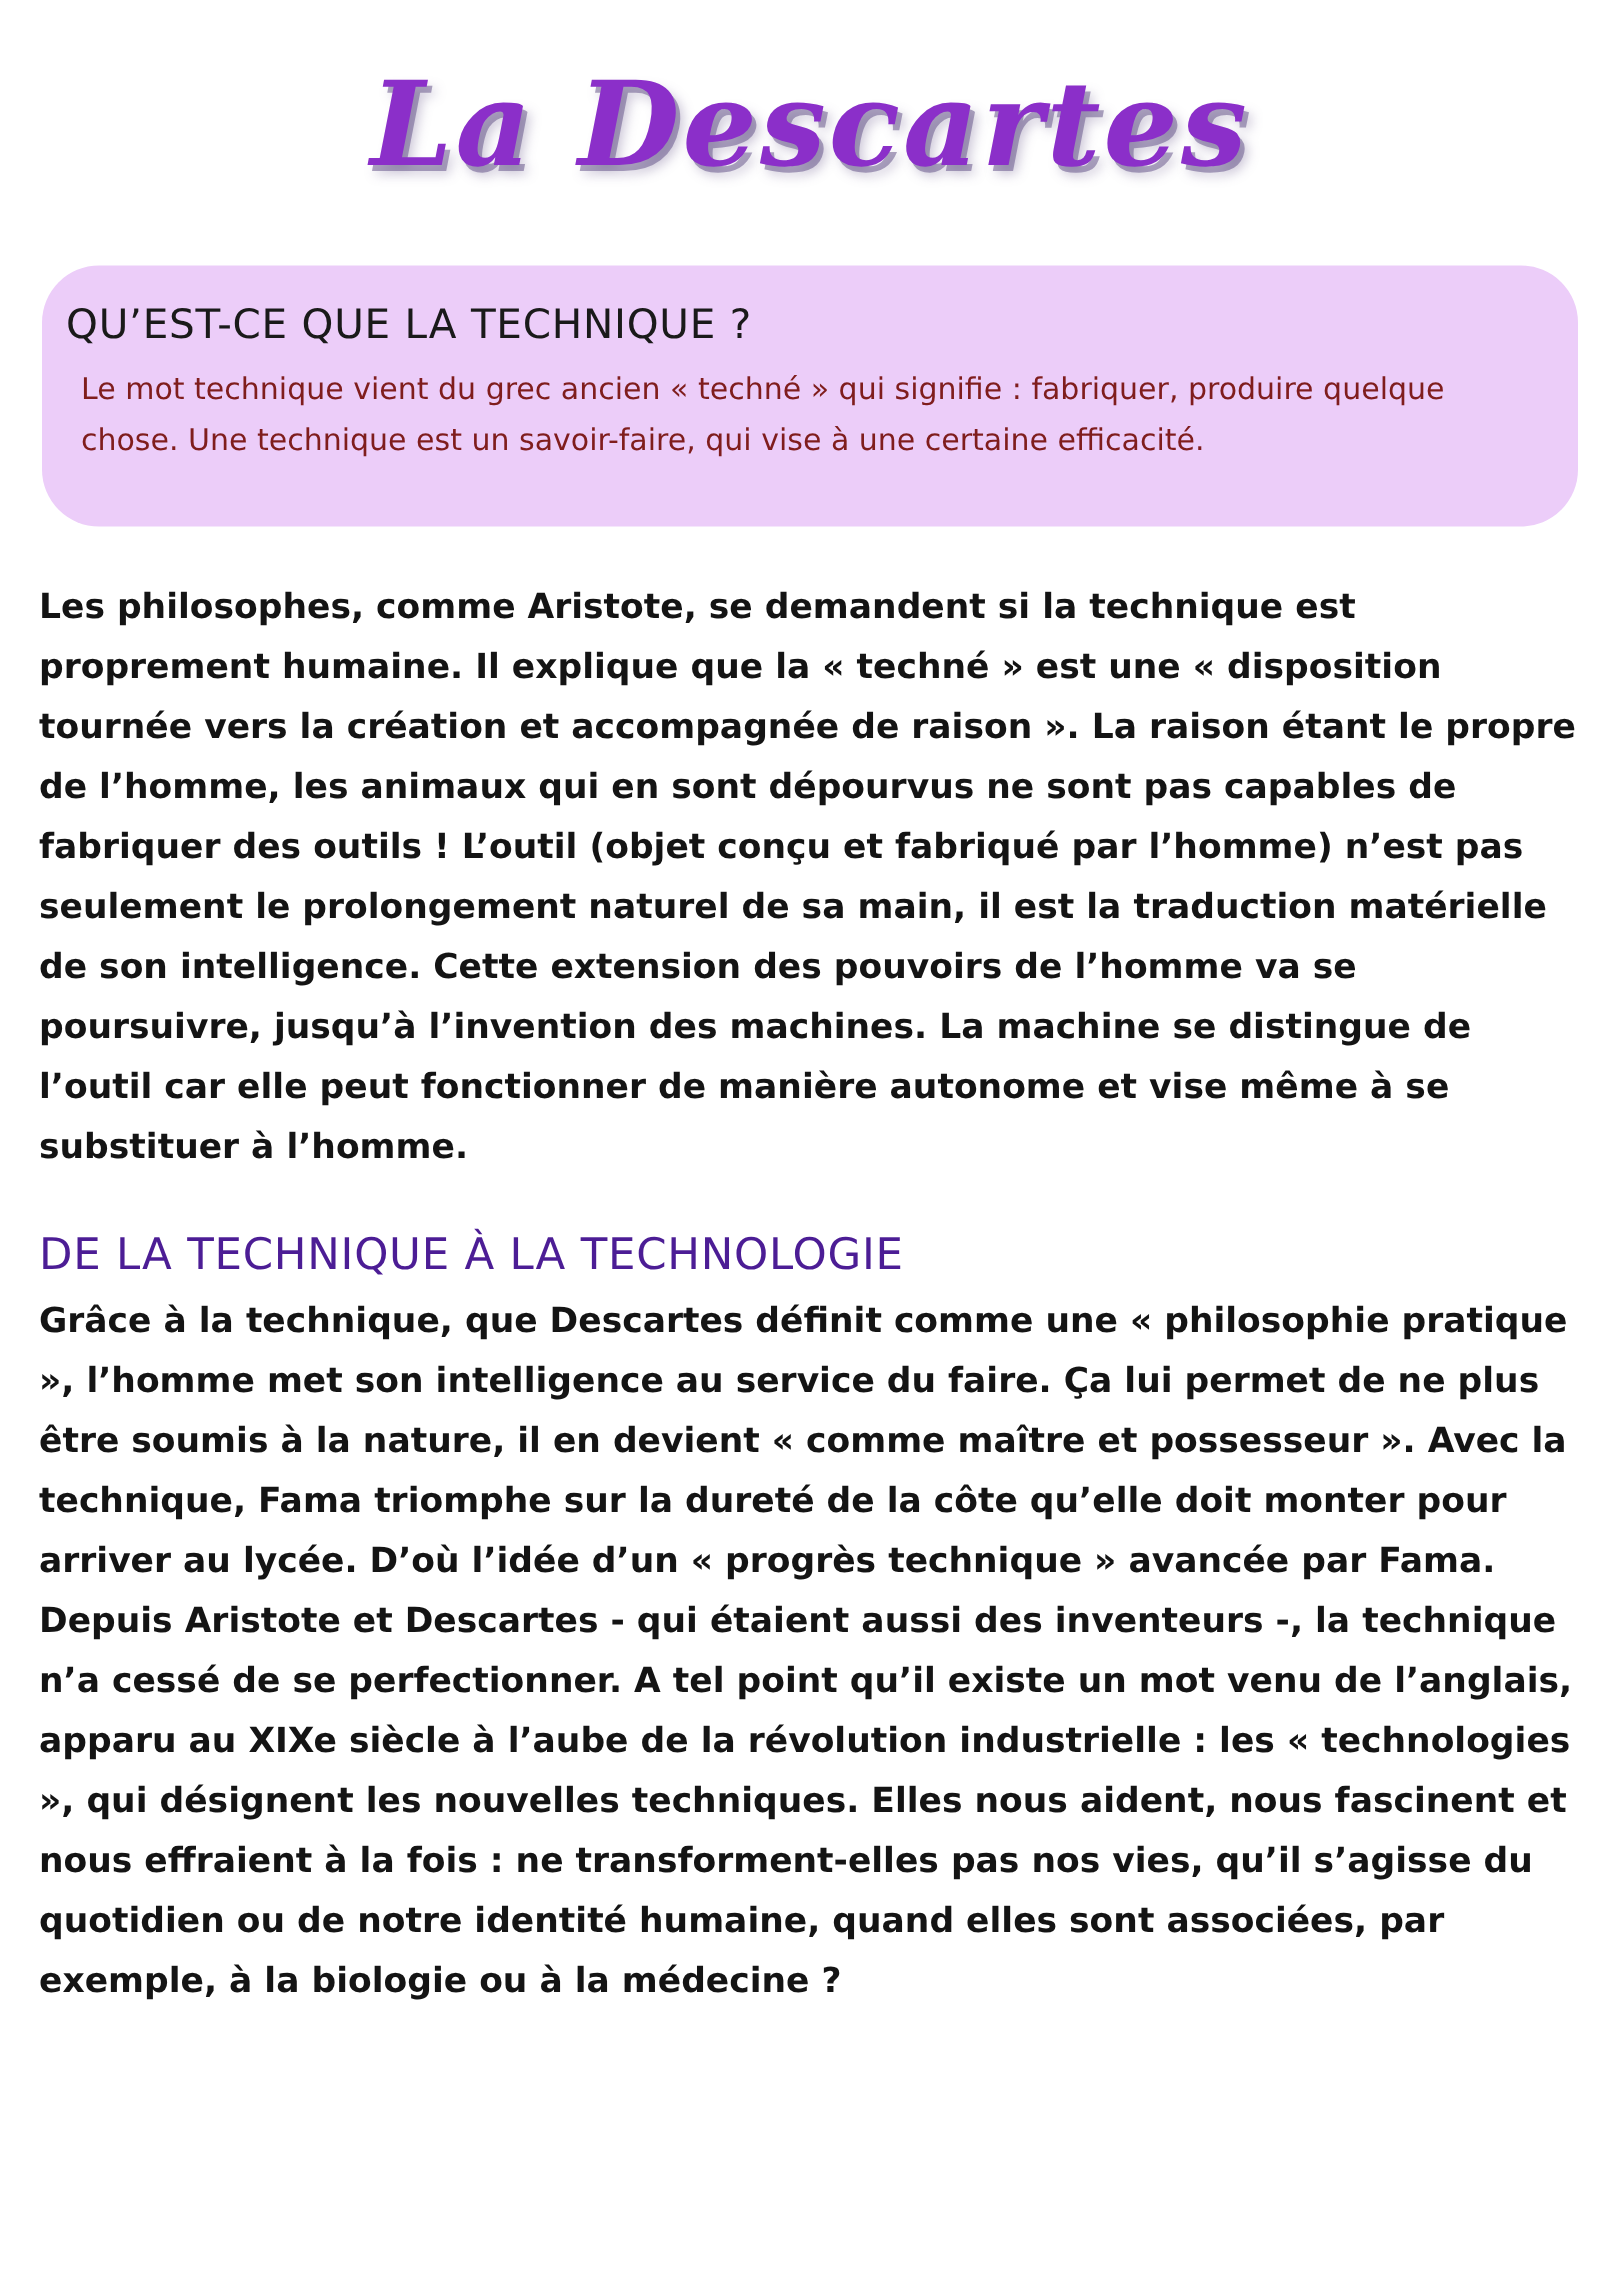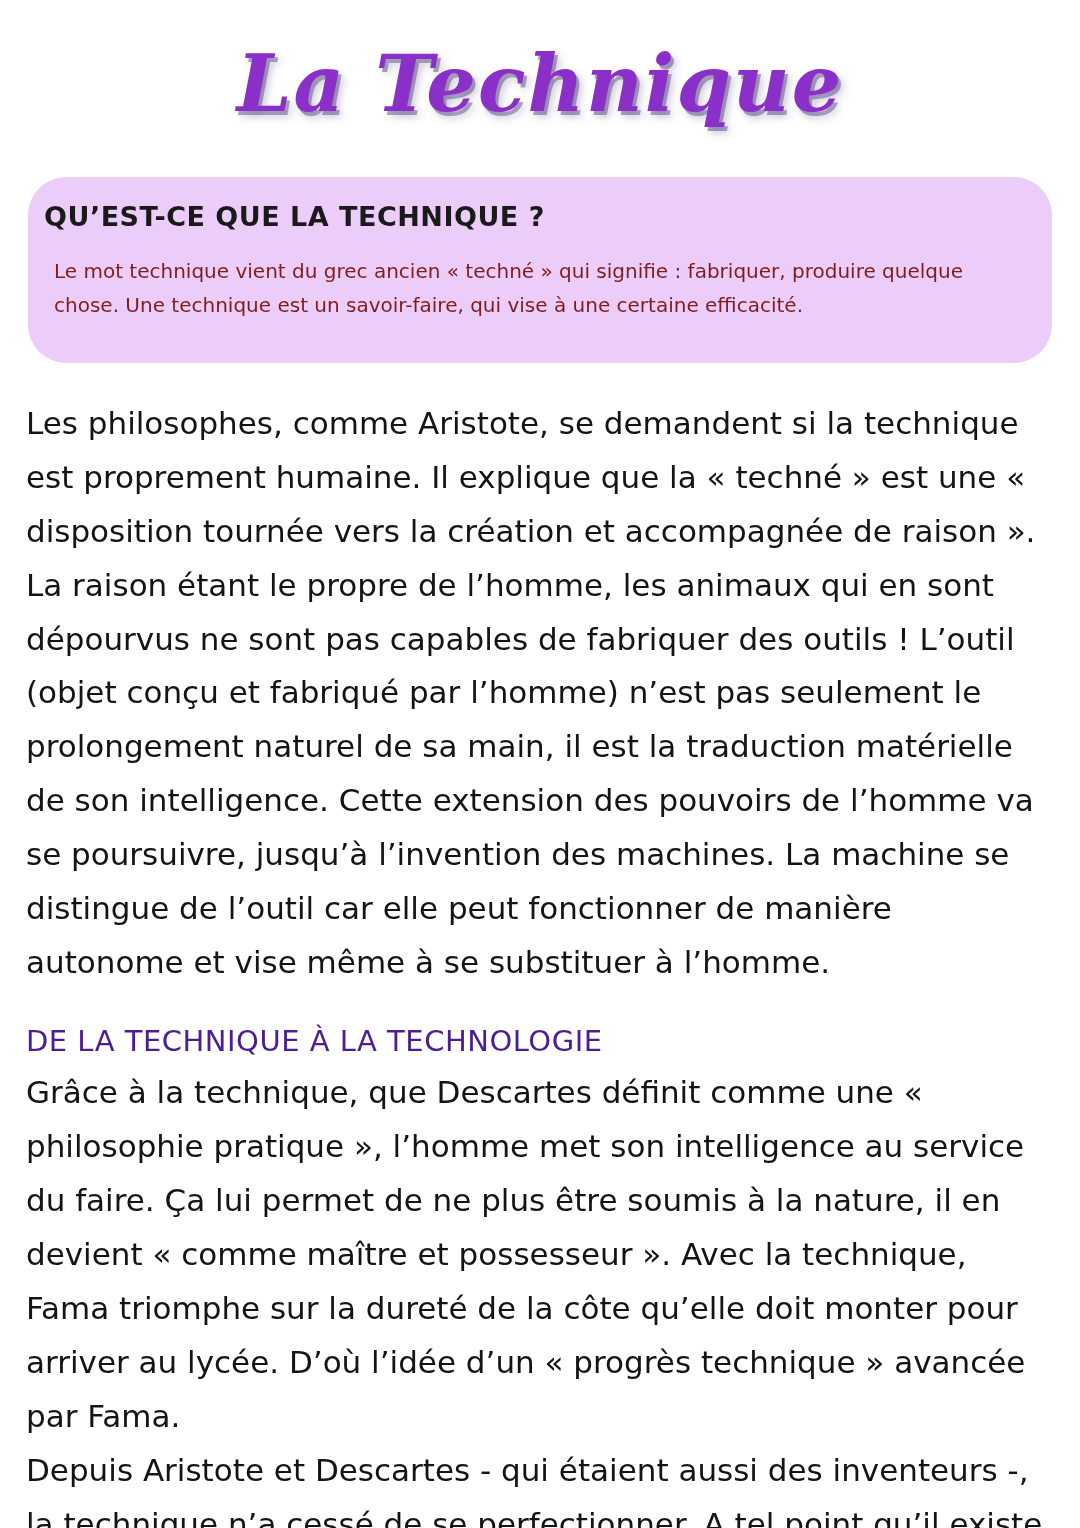--- a/index.html
+++ b/index.html
@@ -43,57 +43,58 @@
 
   
   .definition-box {
     background: #eccdf9;
     border-radius: 38px;
     padding: 24px 30px 40px 16px;
     margin: 0 2px 34px 2px;
   }
   .definition-box h2 {
     font-size: 27px;
-    font-weight: bold;
+    font-weight: normal;
     letter-spacing: 0.5px;
-    margin-bottom: 22px;
+    margin-bottom: 10px;
     color: #1a1a1a;
   }
   .definition-box p {
     font-size: 20px;
     line-height: 1.72;
     padding-left: 10px;
     color: #7f1d1d;
   }
 
   
   .body-text p {
-    font-size: 31px;
+    font-size: 23px;
     line-height: 1.74;
     margin-bottom: 0;
+    font-weight: bold;
   }
   .body-text .intro {
     margin-bottom: 34px;
   }
 
   .section-heading {
     font-size: 29px;
     font-weight: normal;
     letter-spacing: 0.5px;
     margin-bottom: 8px;
     color: #4c1d95;
   }
 </style>
 </head>
 <body>
 
 <div class="page">
 
   <div class="title-wrap">
-    <h1 class="page-title">La Technique</h1>
+    <h1 class="page-title">La Descartes</h1>
   </div>
 
   <div class="definition-box">
     <h2>QU’EST-CE QUE LA TECHNIQUE ?</h2>
     <p>Le mot technique vient du grec ancien « techné » qui signifie : fabriquer, produire quelque chose. Une technique est un savoir-faire, qui vise à une certaine efficacité.</p>
   </div>
 
   <div class="body-text">
 
     <p class="intro">Les philosophes, comme Aristote, se demandent si la technique est proprement humaine. Il explique que la « techné » est une « disposition tournée vers la création et accompagnée de raison ». La raison étant le propre de l’homme, les animaux qui en sont dépourvus ne sont pas capables de fabriquer des outils ! L’outil (objet conçu et fabriqué par l’homme) n’est pas seulement le prolongement naturel de sa main, il est la traduction matérielle de son intelligence. Cette extension des pouvoirs de l’homme va se poursuivre, jusqu’à l’invention des machines. La machine se distingue de l’outil car elle peut fonctionner de manière autonome et vise même à se substituer à l’homme.</p>

